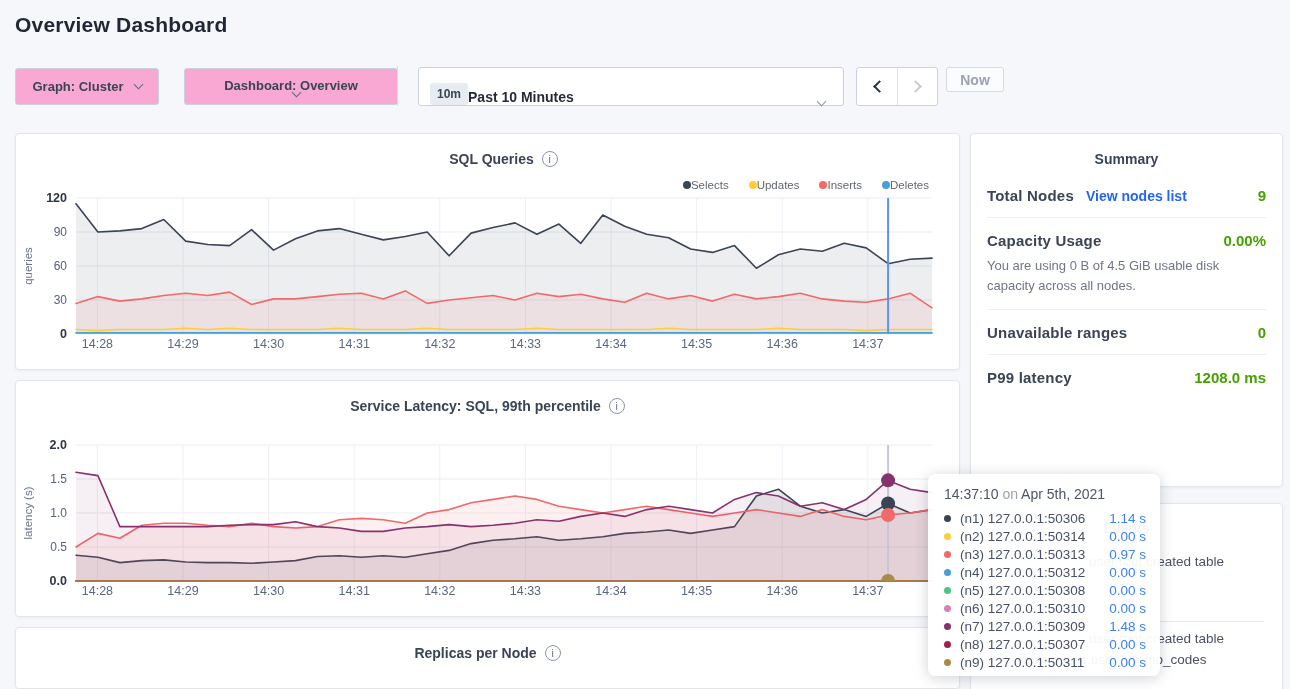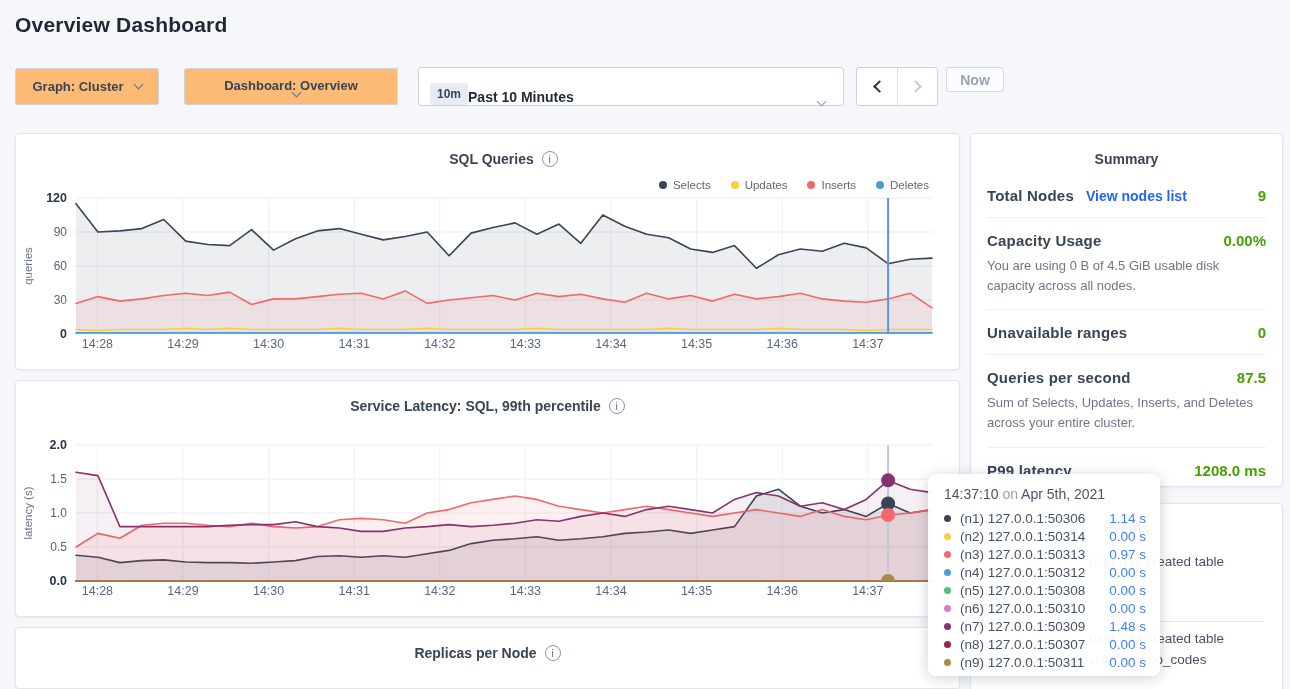--- a/index.html
+++ b/index.html
@@ -7,21 +7,21 @@
   body {
     font-family: "Liberation Sans", "DejaVu Sans", sans-serif;
     background:#f5f7fa; color:#394455; position:relative;
   }
 
   
   h1.page-title { left:15px; top:13px; position:absolute; font-size:21px; font-weight:600; color:#1f2634; letter-spacing:.2px; }
 
   
   .dd-btn {
-    position:absolute; top:68px; height:37px; background:#fdba74;
+    position:absolute; top:68px; height:37px; background:#f9a8d4;
     border:1px solid #ccd2dc; border-radius:3px; display:flex; align-items:center;
     justify-content:center; font-size:13px; font-weight:bold; color:#394455; cursor:pointer;
   }
   .chev { width:7px; height:7px; border-right:1.7px solid #5f6c87; border-bottom:1.7px solid #5f6c87;
     transform:rotate(45deg); display:inline-block; margin-left:11px; margin-top:-4px; }
   .vdiv { position:absolute; left:397px; top:66px; width:1px; height:40px; background:#d8dce2; }
   .timepicker {
     position:absolute; left:418px; top:67px; width:426px; height:39px; background:#fff;
     border:1px solid #ccd2dc; border-radius:3px; display:flex; align-items:flex-end; cursor:pointer;
   }
@@ -45,21 +45,21 @@
     box-shadow:0 1px 3px rgba(44,56,78,.05); }
   .p1 { left:15px; top:133px; width:945px; height:237px;padding-left:32px; }
   .p2 { left:15px; top:380px; width:945px; height:237px; }
   .p3 { left:15px; top:627px; width:945px; height:62px; overflow:hidden; }
   .panel-title { text-align:center; margin-top:17px; font-size:14px; font-weight:bold; color:#394455;
     display:flex; align-items:center; justify-content:center; gap:8px; }
   .info-icon { width:16px; height:16px; border:1px solid #8a96ad; border-radius:50%; color:#5f6c87;
     font-size:10.5px; font-style:normal; font-weight:normal; display:inline-flex; align-items:center;
     justify-content:center; cursor:pointer; }
   .legend { position:absolute; right:30px; top:45px; display:flex; gap:20px; }
-  .legend-item { display:flex; align-items:center; gap:6px; font-size:11.5px; color:#62676f; }
+  .legend-item { display:flex; align-items:center; font-size:11.5px; color:#62676f; }
   .ldot { width:8px; height:8px; border-radius:50%; display:inline-block; }
   .chart-svg { position:absolute; left:0; top:56px; width:945px; height:172px; }
 
   
   .summary-card { position:absolute; left:970px; top:133px; width:313px; height:354px;
     background:#fff; border:1px solid #e2e6ec; border-radius:4px; box-shadow:0 1px 3px rgba(44,56,78,.05);
     padding:0 16px; }
   .summary-title { text-align:center; padding:17px 0 6px; font-size:14px; font-weight:bold; color:#394455; }
   .sum-row { padding:14px 0 13px; }
   .sum-row + .sum-row { border-top:1px solid #eceff4; }
@@ -271,27 +271,20 @@
         <div class="sum-desc">You are using 0 B of 4.5 GiB usable disk capacity across all nodes.</div>
       </div>
       <div class="sum-row">
         <div class="sum-line">
           <span class="sum-label">Unavailable ranges</span>
           <span class="sum-value">0</span>
         </div>
       </div>
       <div class="sum-row">
         <div class="sum-line">
-          <span class="sum-label">Queries per second</span>
-          <span class="sum-value">87.5</span>
-        </div>
-        <div class="sum-desc">Sum of Selects, Updates, Inserts, and Deletes across your entire cluster.</div>
-      </div>
-      <div class="sum-row">
-        <div class="sum-line">
           <span class="sum-label">P99 latency</span>
           <span class="sum-value">1208.0 ms</span>
         </div>
       </div>
     </div>
 </div>
 
 <div class="events-card">
   <div class="events-title">Events</div>
   <div id="events-items">

